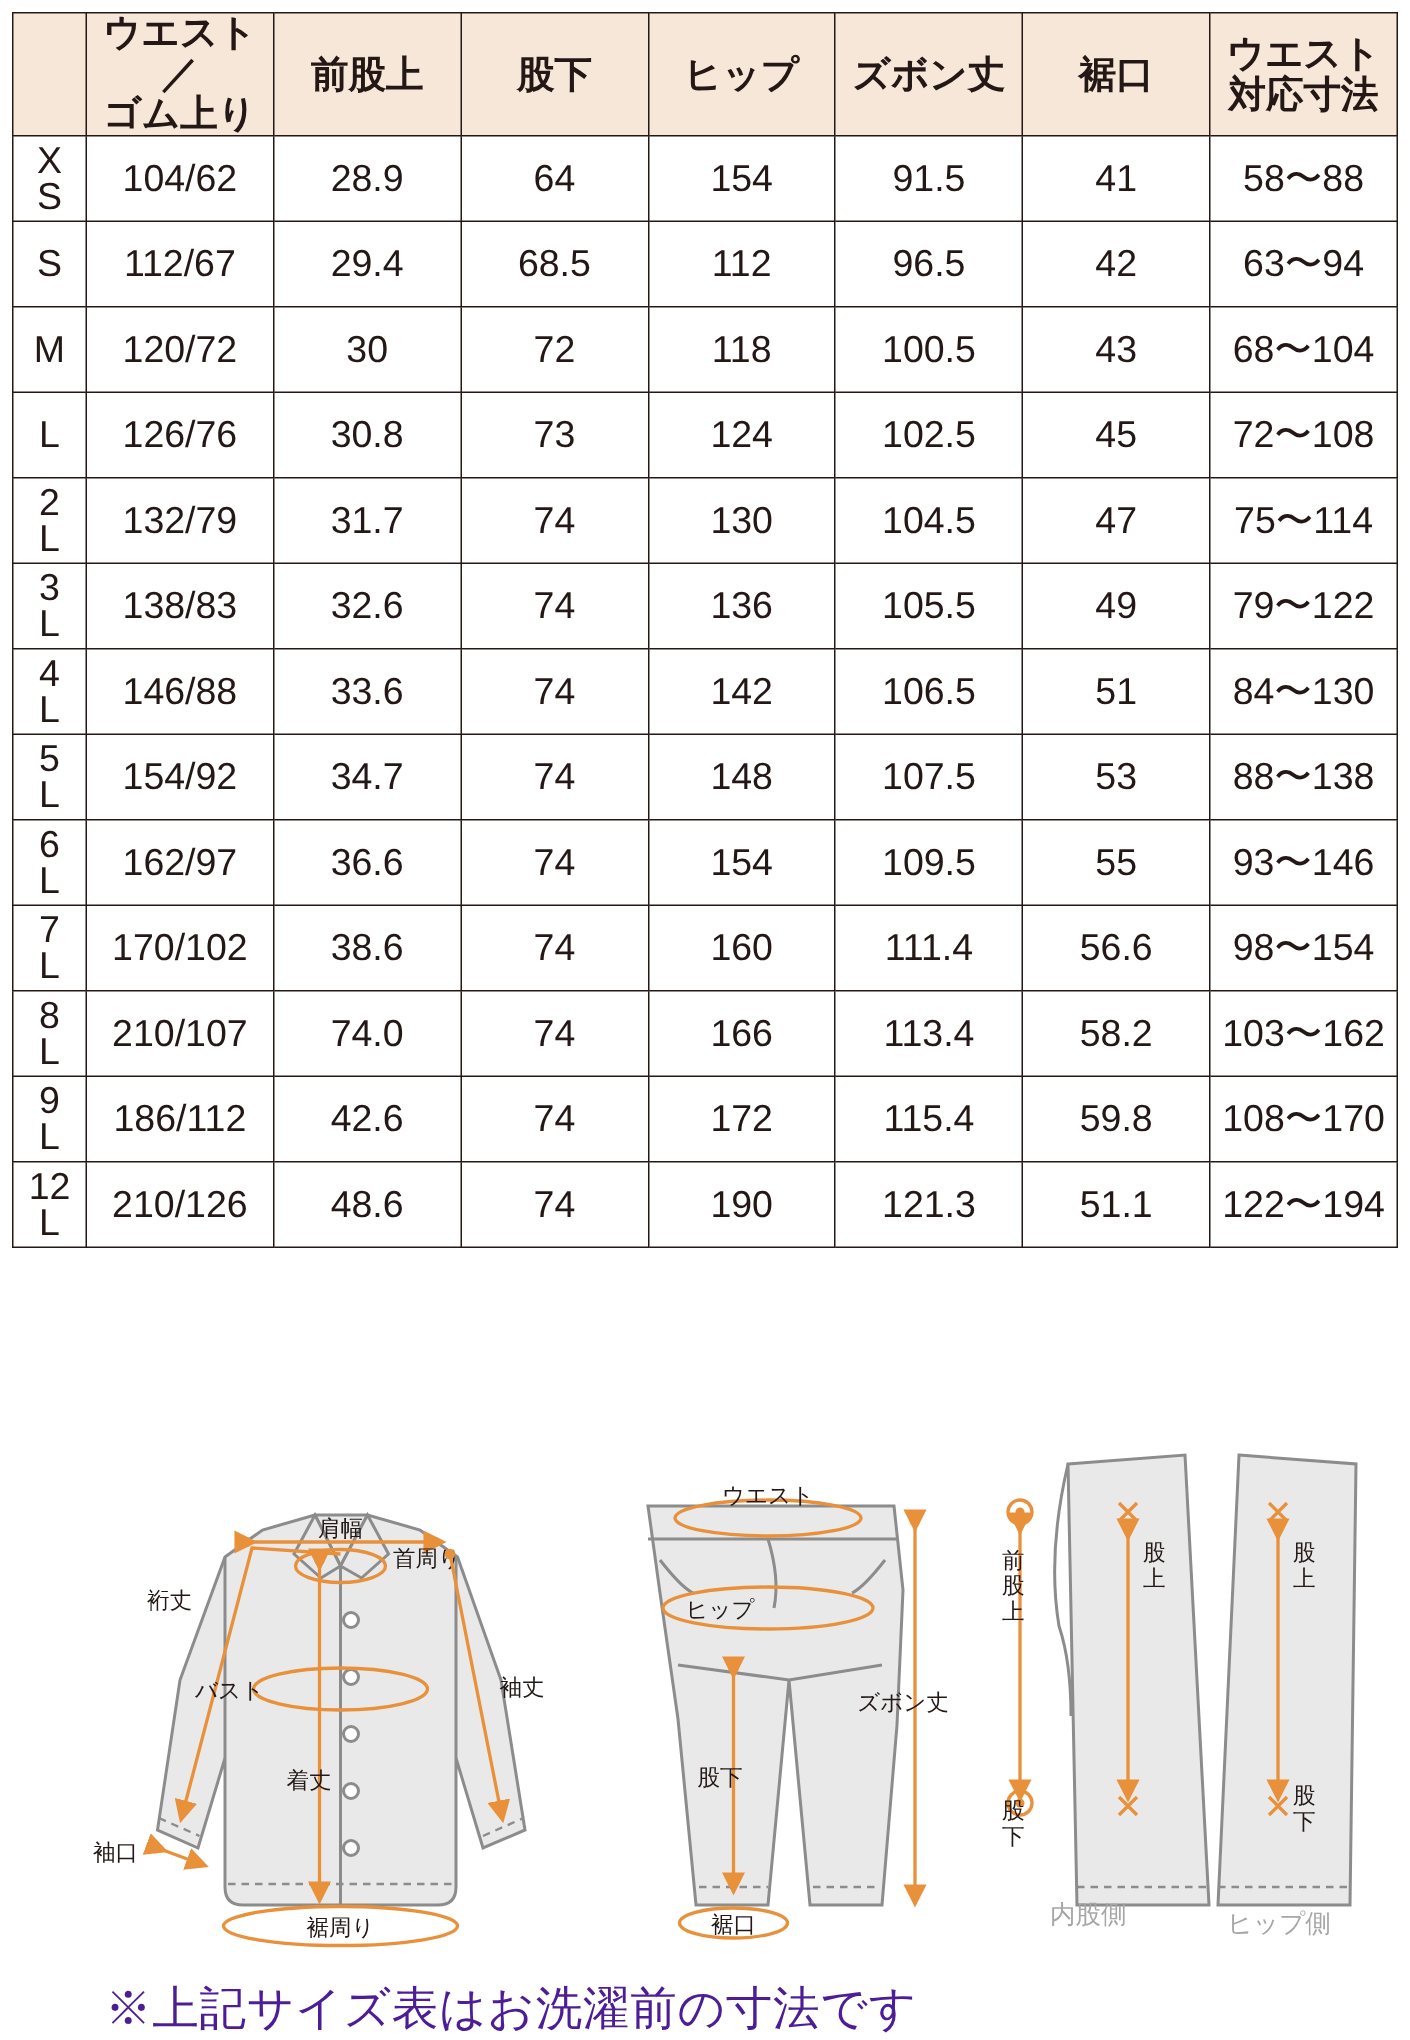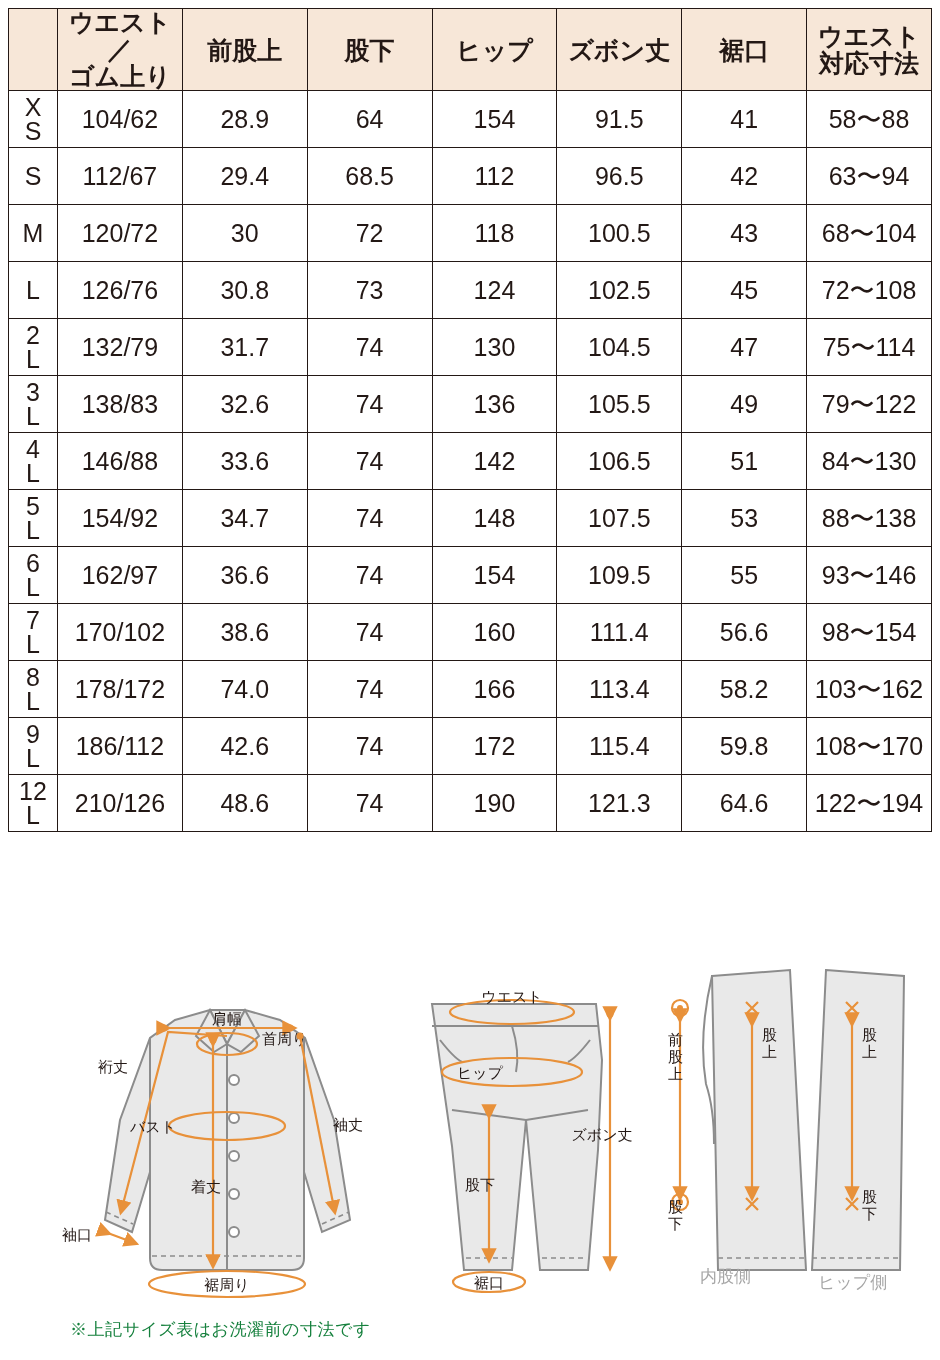--- a/index.html
+++ b/index.html
@@ -78,22 +78,22 @@
     width: 940px;
     height: 420px;
   }
   .illus svg {
     display: block;
   }
   .note {
     position: absolute;
     left: 70px;
     top: 1318px;
-    font-size: 17px;
-    color: #15803d;
+    font-size: 31px;
+    color: #4c1d95;
     letter-spacing: 0.5px;
   }
 </style>
 </head>
 <body>
 
 <div class="page">
 
   <div class="size-table-wrap">
     <table class="size-table">
@@ -252,21 +252,21 @@
           <td>111.4</td>
           <td>56.6</td>
           <td>98〜154</td>
         </tr>
 
         <tr>
           <td class="sizecell">
             <span>8</span>
             <span>L</span>
           </td>
-          <td>178/172</td>
+          <td>210/107</td>
           <td>74.0</td>
           <td>74</td>
           <td>166</td>
           <td>113.4</td>
           <td>58.2</td>
           <td>103〜162</td>
         </tr>
 
         <tr>
           <td class="sizecell">
@@ -287,21 +287,21 @@
         <tr>
           <td class="sizecell">
             <span>12</span>
             <span>L</span>
           </td>
           <td>210/126</td>
           <td>48.6</td>
           <td>74</td>
           <td>190</td>
           <td>121.3</td>
-          <td>64.6</td>
+          <td>51.1</td>
           <td>122〜194</td>
         </tr>
 
       </tbody>
     </table>
   </div>
 
   <div class="illus">
     <svg width="940" height="420" viewBox="0 0 940 420" xmlns="http://www.w3.org/2000/svg">
       <defs>

